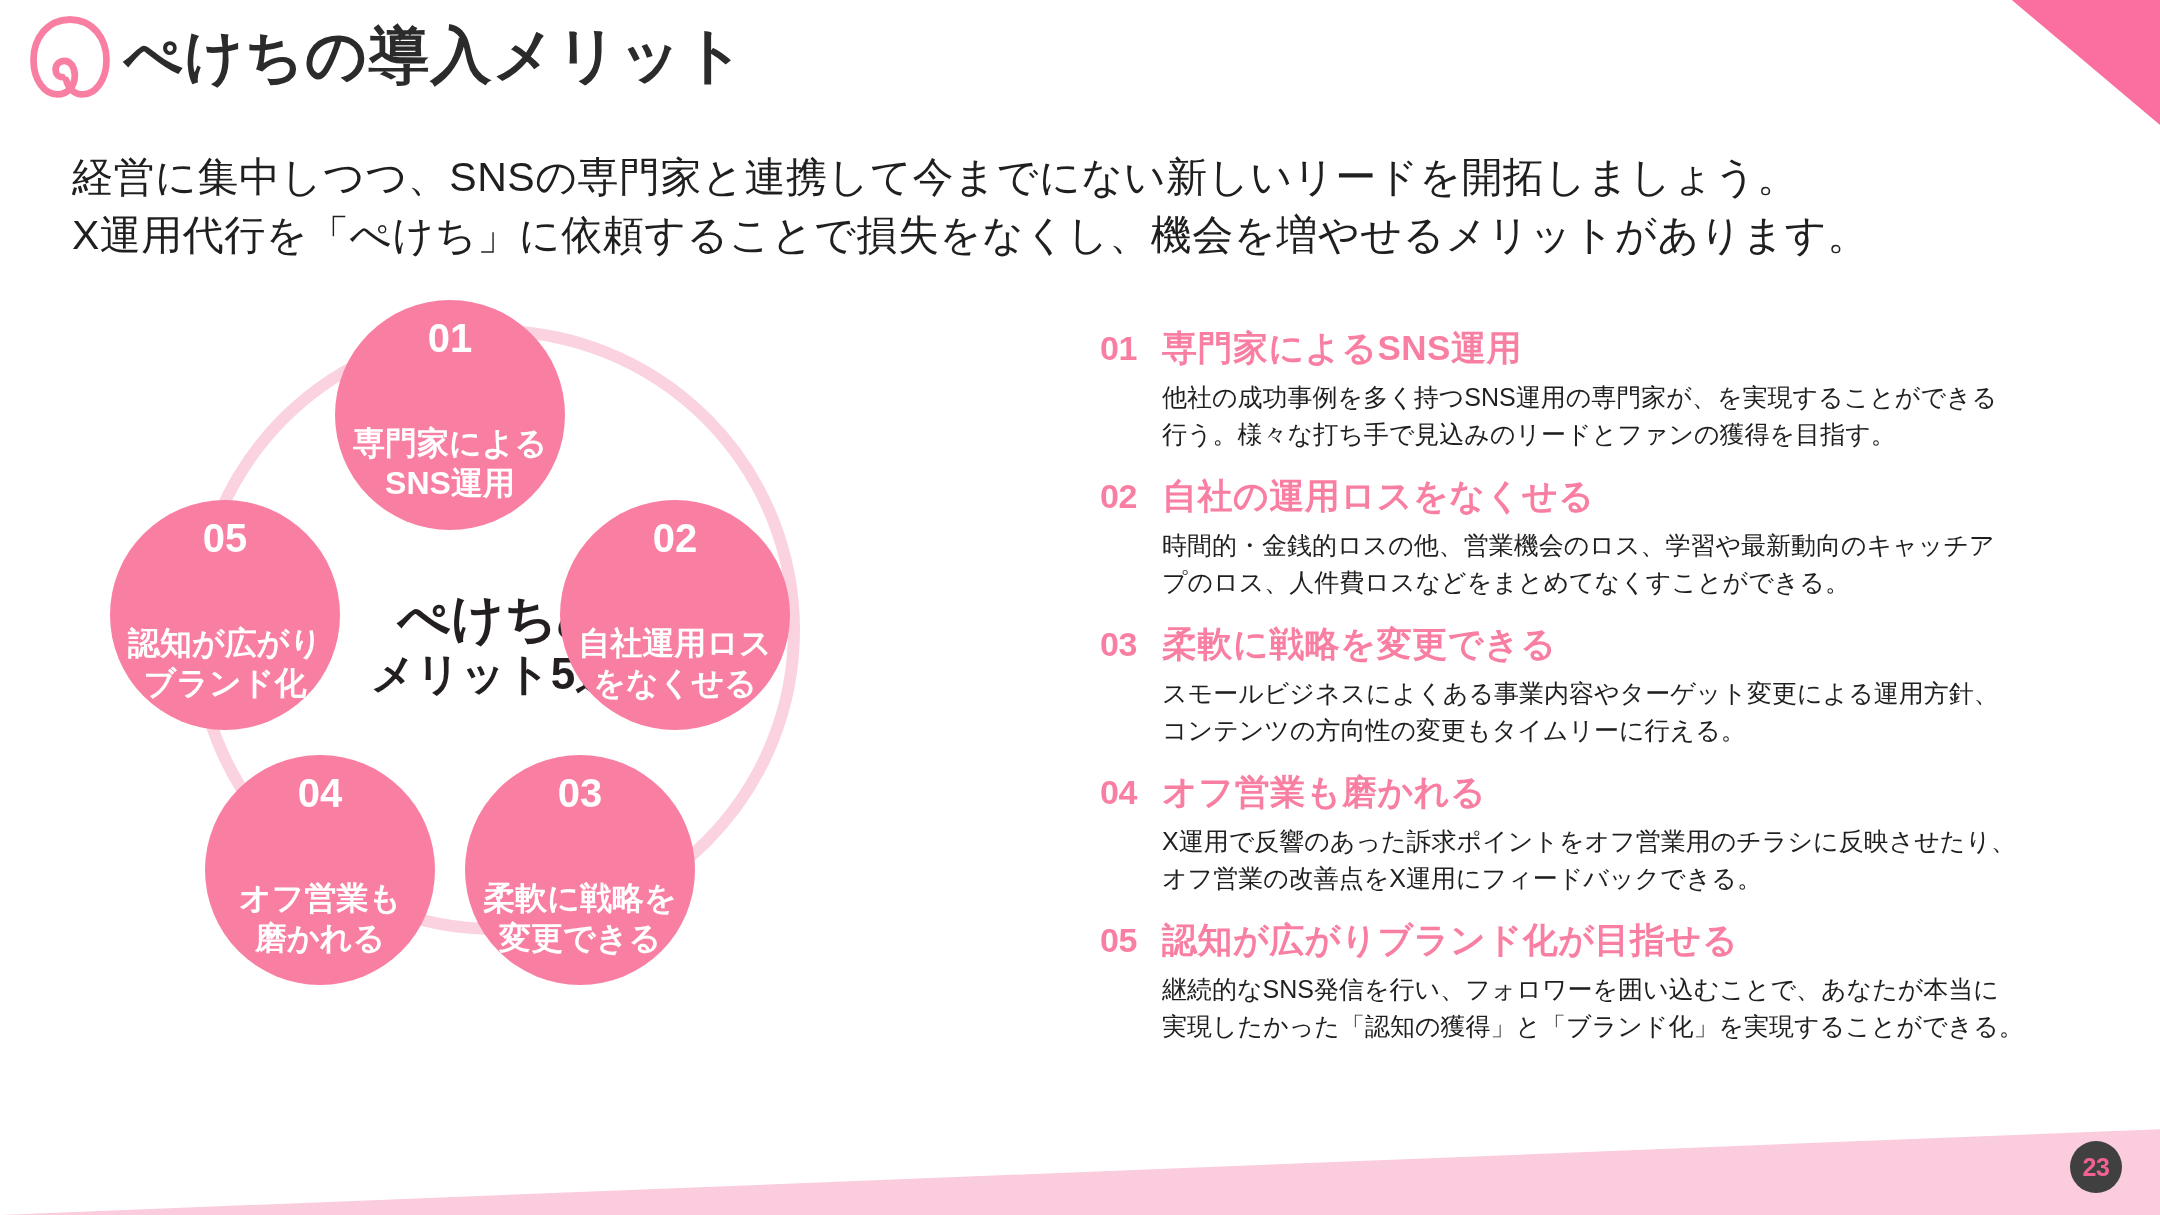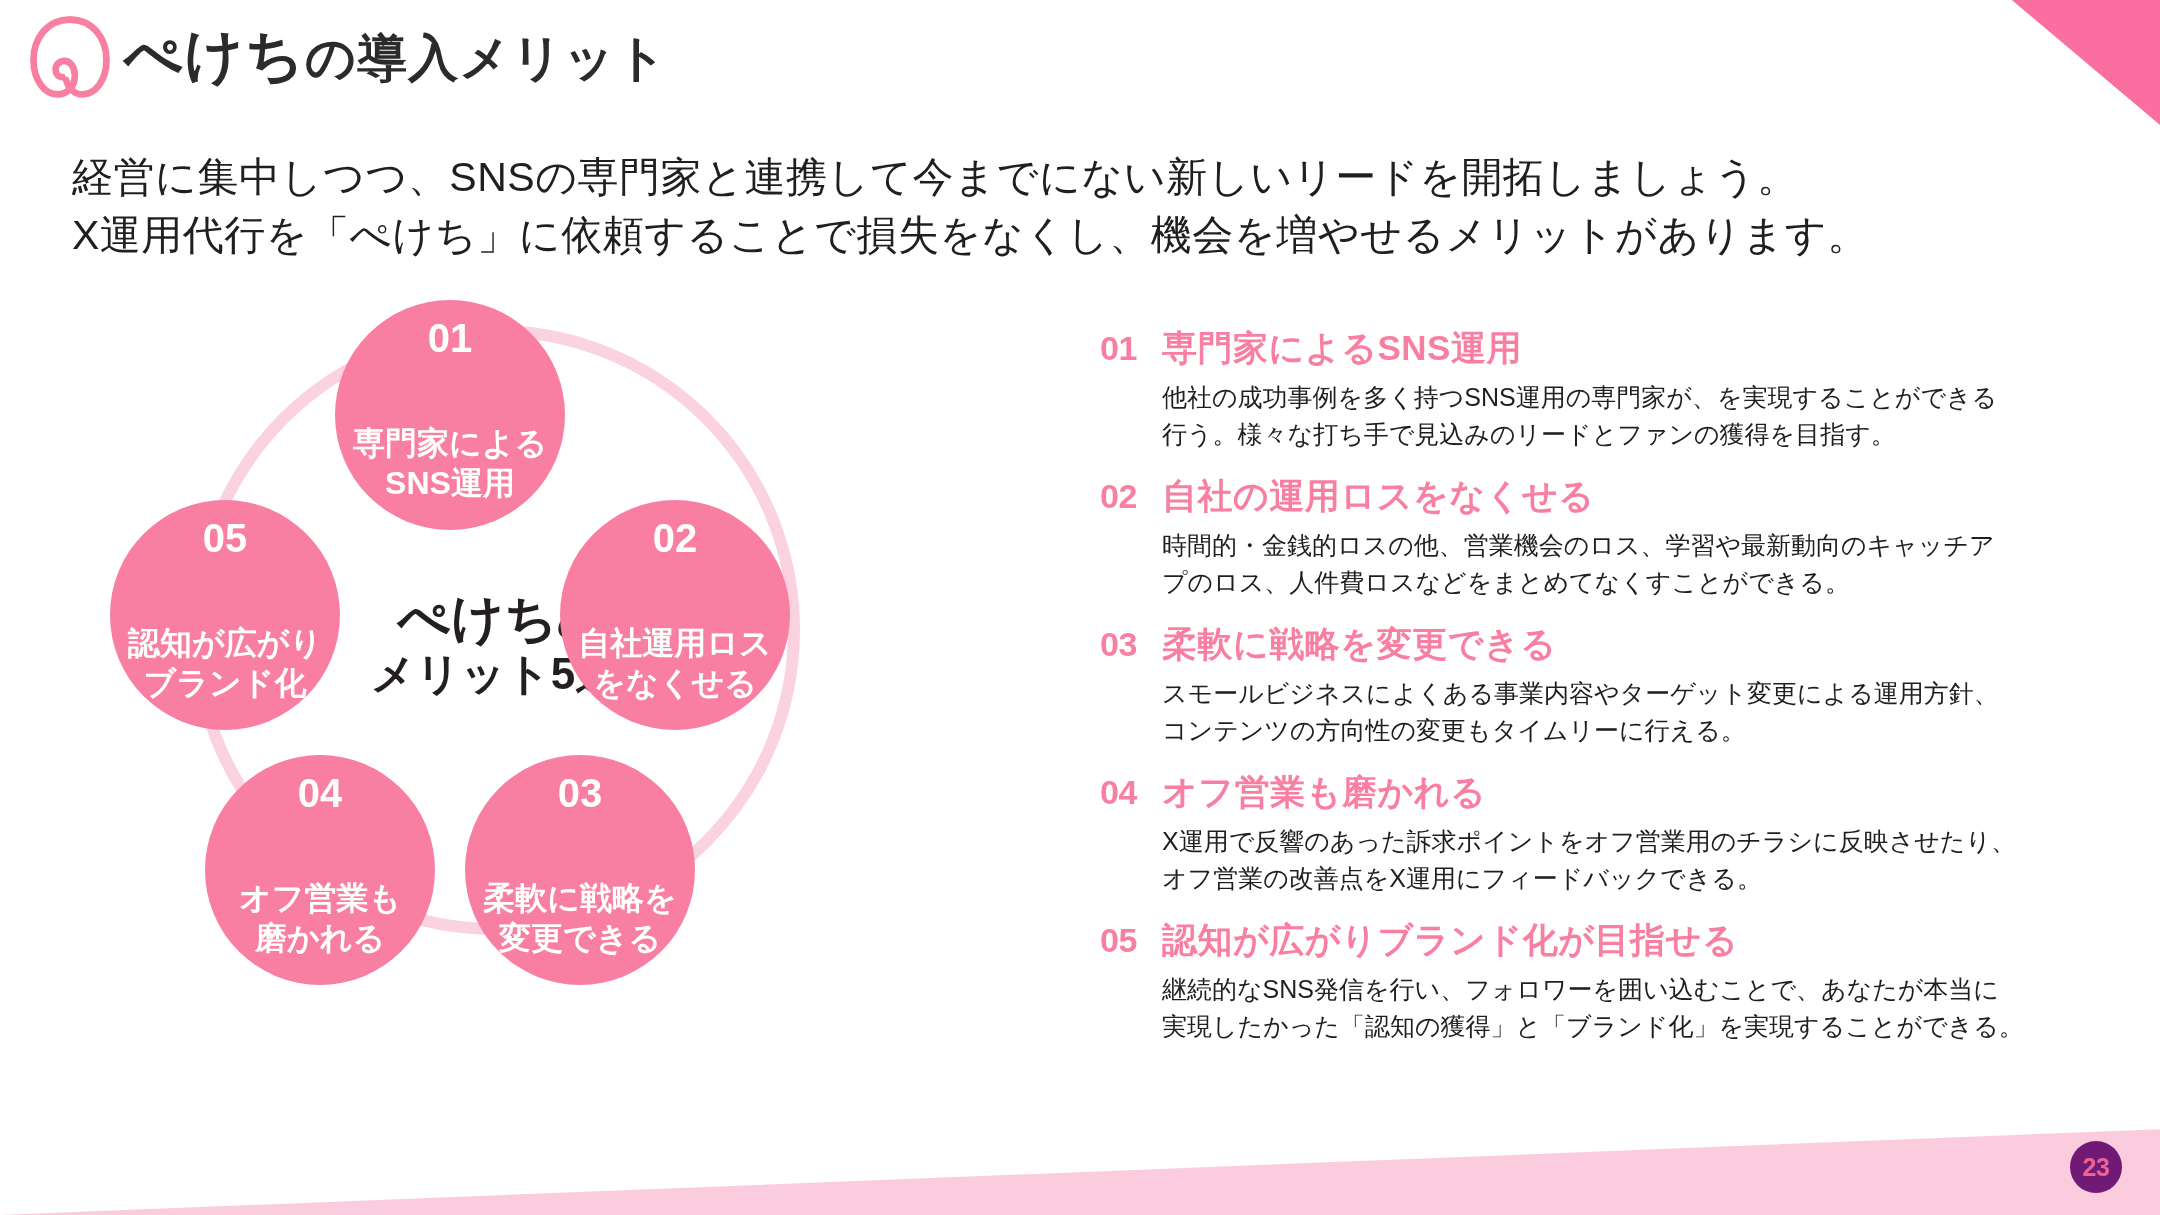--- a/index.html
+++ b/index.html
@@ -38,21 +38,21 @@
     background: #fbccdd;
     clip-path: polygon(0 100%, 100% 34%, 100% 100%);
   }
   .page-badge {
     position: absolute;
     right: 38px;
     bottom: 22px;
     width: 52px;
     height: 52px;
     border-radius: 50%;
-    background: #701a75;
+    background: #404040;
     color: #f06292;
     font-size: 25px;
     font-weight: bold;
     display: flex;
     align-items: center;
     justify-content: center;
     letter-spacing: -0.5px;
   }
 
   
@@ -71,21 +71,21 @@
     margin-right: 6px;
   }
   .page-title {
     font-size: 58px;
     font-weight: bold;
     color: #2b2b2b;
     letter-spacing: 1px;
     white-space: nowrap;
   }
   .page-title .title-sub {
-    font-size: 50px;
+    font-size: 61px;
     font-weight: bold;
   }
 
   
   .lead {
     position: absolute;
     left: 72px;
     top: 148px;
     font-size: 41px;
     line-height: 1.42;

